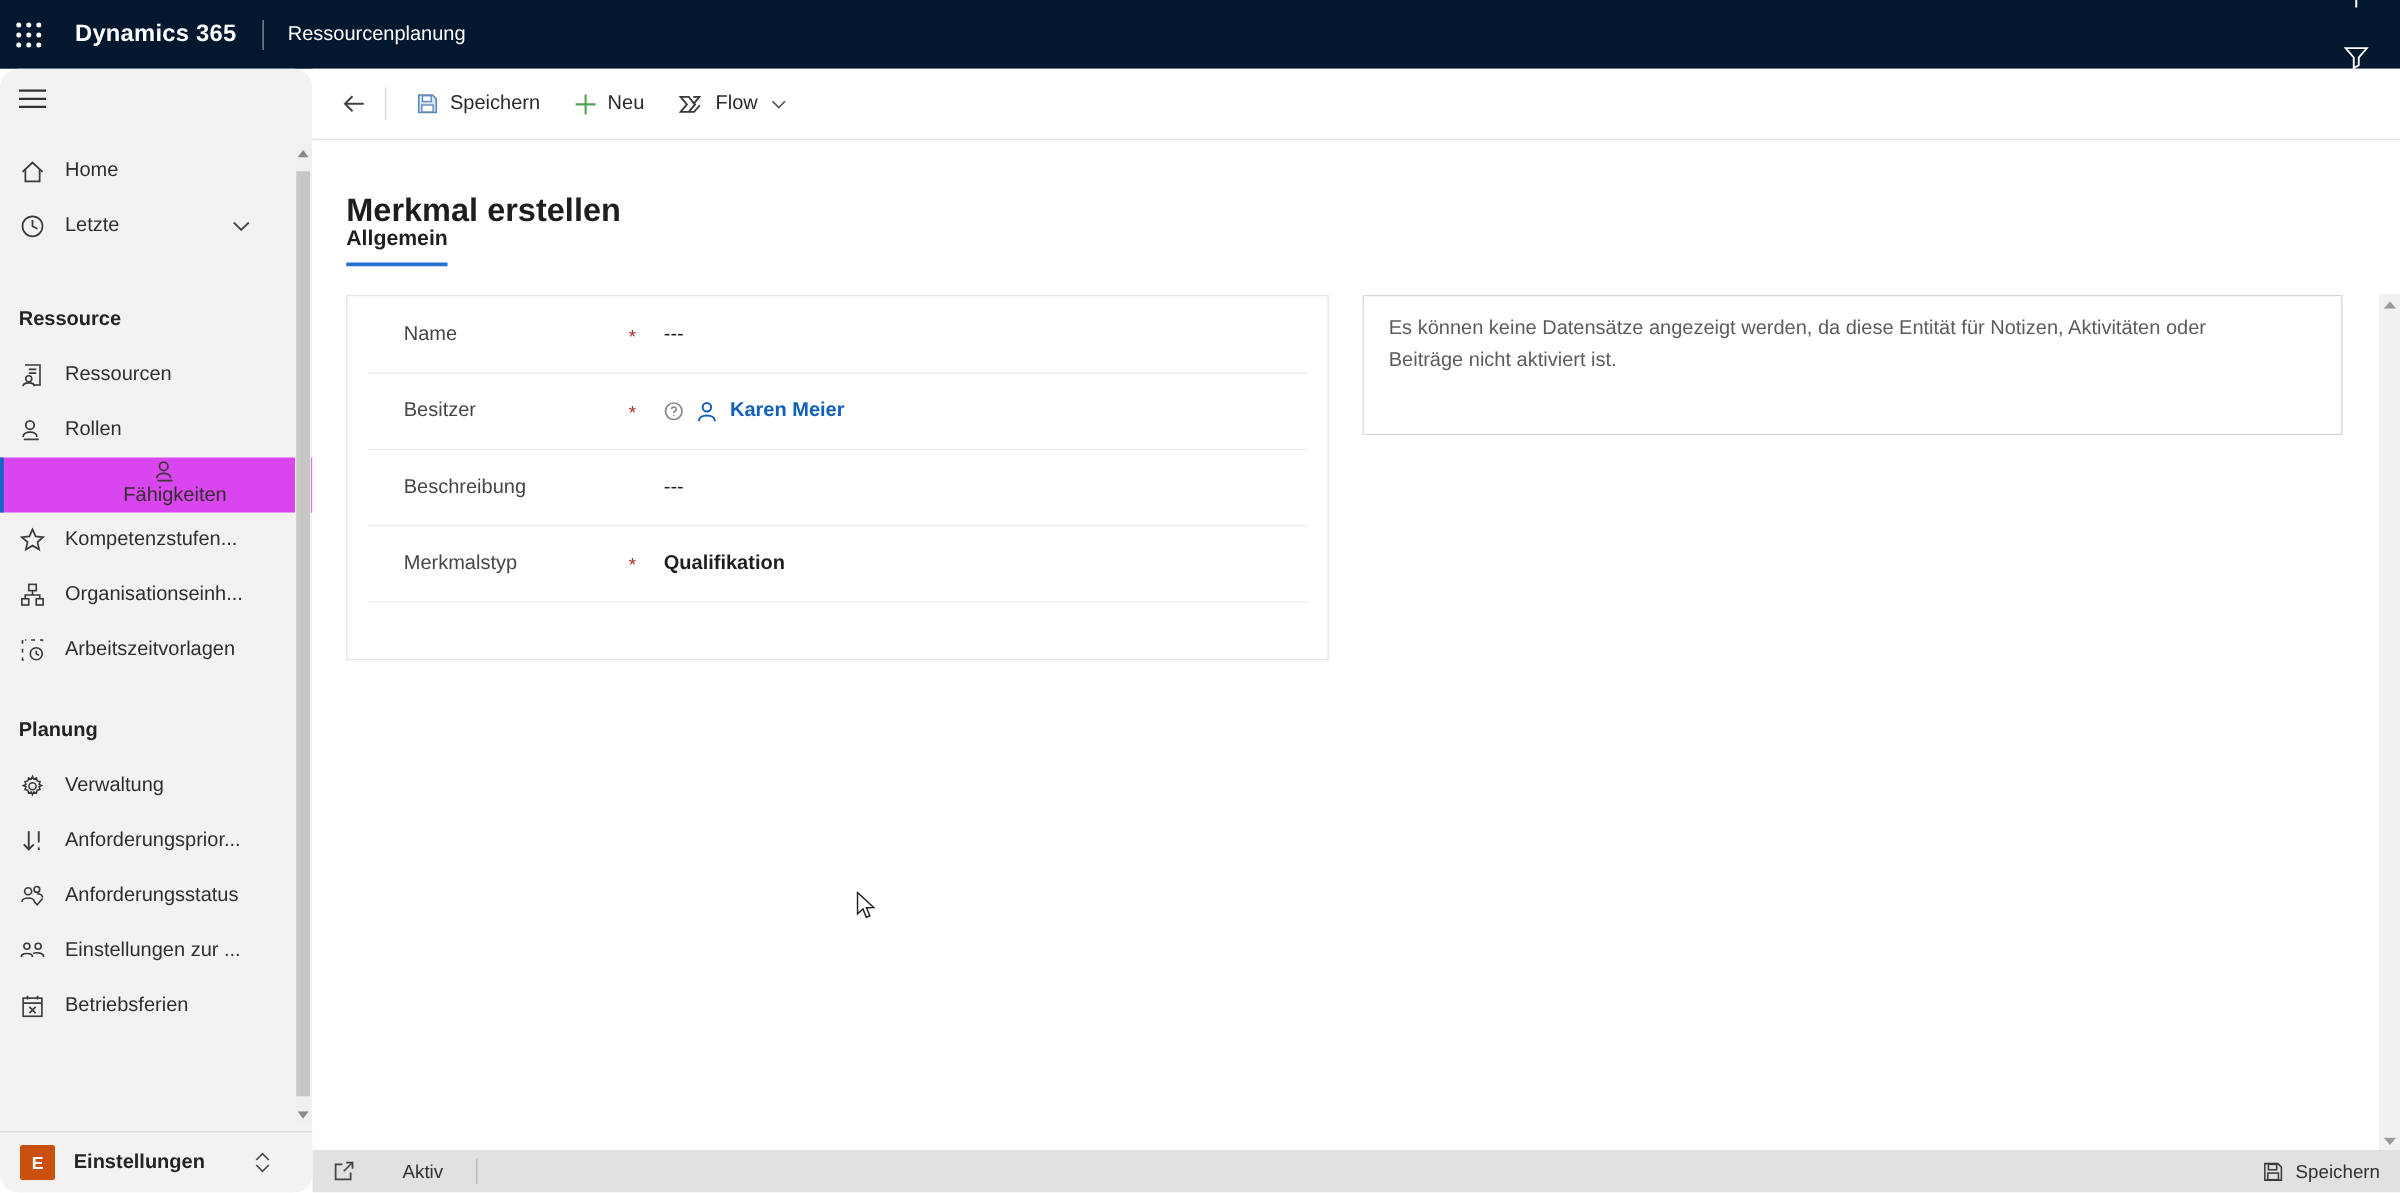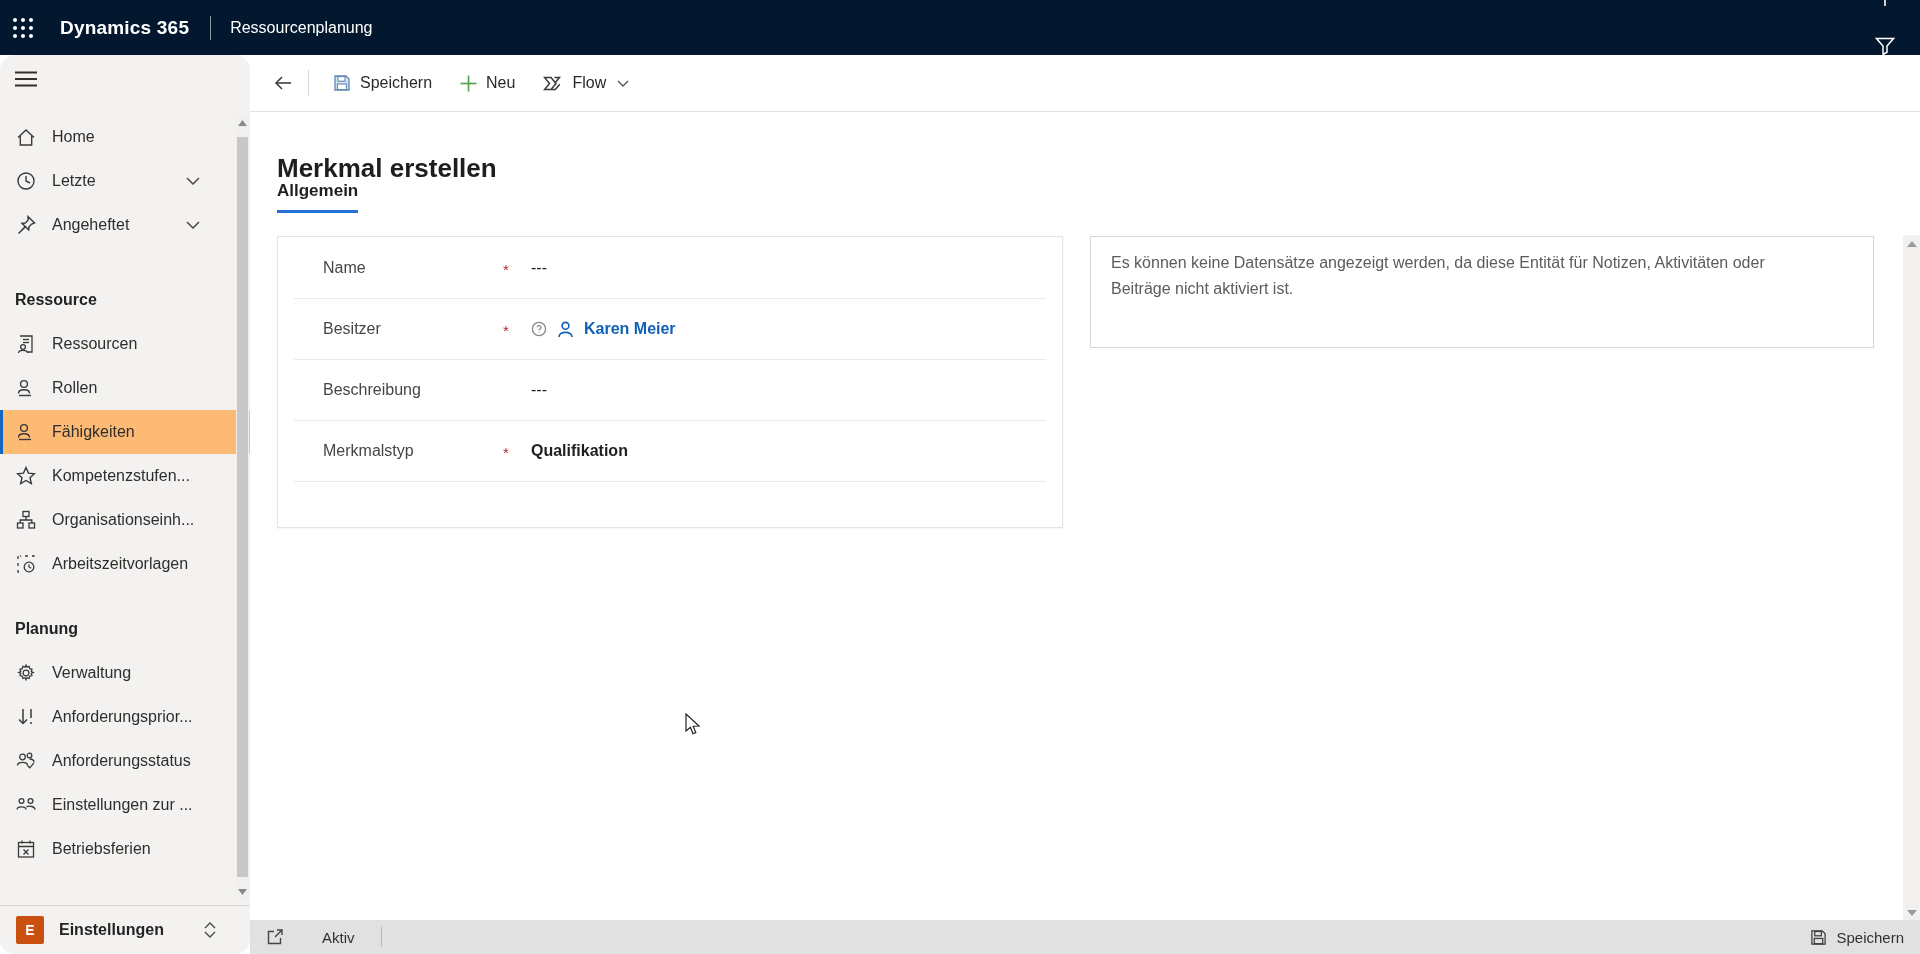--- a/index.html
+++ b/index.html
@@ -19,21 +19,21 @@
   
   .layout { display:flex; height:899px; }
 
   
   .sidebar { width:250px; background:#f3f2f1; position:relative; flex:none; overflow:hidden;border-radius:15px; }
   .hamburger { padding:16px 0 0 15px; height:44px; cursor:pointer; }
   .nav-list { padding-top:0; }
   .nav-item { height:44px; display:flex; align-items:center; padding-left:15px; cursor:pointer; color:#2f2e2d; }
   .nav-item .nicon { width:22px; height:22px; flex:none; display:flex; align-items:center; justify-content:center; color:#3b3a39; }
   .nav-item .nlabel { margin-left:15px; font-size:16px; white-space:nowrap; }
-  .nav-item.selected { background:#fdba74; border-left:3px solid #1267c1; padding-left:12px; }
+  .nav-item.selected { background:#d946ef; border-left:3px solid #1267c1; padding-left:12px;flex-direction:column; }
   .nav-chevron { margin-left:auto; margin-right:50px; color:#4a4947; }
   .nav-header { height:45px; display:flex; align-items:center; padding-left:15px; font-size:16px; font-weight:bold; color:#242322; }
   .spacer30 { height:30px; } .spacer20 { height:20px; } .spacer16 { height:16px; }
 
   .side-scroll { position:absolute; top:60px; right:1px; width:13px; height:785px; background:#f1f0ef; }
   .side-scroll .arr { position:absolute; left:0; width:13px; height:16px; display:flex; align-items:center; justify-content:center; color:#8a8a8a; cursor:pointer; }
   .side-scroll .thumb { position:absolute; left:1px; width:11px; top:22px; height:740px; background:#c8c7c6; cursor:pointer; }
 
   .side-footer { position:absolute; bottom:0; left:0; right:0; height:49px; background:#f3f2f1; border-top:1px solid #d8d7d6; display:flex; align-items:center; padding-left:16px; cursor:pointer; }
   .env-badge { width:28px; height:28px; background:#ca5010; border-radius:2px; color:#fff; font-size:14px; font-weight:bold; display:flex; align-items:center; justify-content:center; }
@@ -168,33 +168,20 @@
         <span class="nlabel">Home</span>
       </div>
       <div class="nav-item">
         <span class="nicon">
           <svg width="20" height="20" viewBox="0 0 20 20" fill="none" stroke="#3b3a39" stroke-width="1.4">
             <circle cx="10" cy="10" r="8"></circle>
               <polyline points="10,5 10,10 14,12"></polyline>
           </svg>
         </span>
         <span class="nlabel">Letzte</span>
-        <span class="nav-chevron">
-          <svg width="14" height="8" viewBox="0 0 14 8" fill="none" stroke="#4a4947" stroke-width="1.5">
-              <polyline points="1,1 7,7 13,1"></polyline>
-            </svg>
-        </span>
-      </div>
-      <div class="nav-item">
-        <span class="nicon">
-          <svg width="20" height="20" viewBox="0 0 20 20" fill="none" stroke="#3b3a39" stroke-width="1.4">
-            <path d="M12 1.5 l6.5 6.5 -2.8 1 -2.7 2.7 -.3 3.3 -3.4-3.4 -6.8 6.9 6.9-6.8 -3.4-3.4 3.3-.3 2.7-2.7 Z"></path>
-          </svg>
-        </span>
-        <span class="nlabel">Angeheftet</span>
         <span class="nav-chevron">
           <svg width="14" height="8" viewBox="0 0 14 8" fill="none" stroke="#4a4947" stroke-width="1.5">
               <polyline points="1,1 7,7 13,1"></polyline>
             </svg>
         </span>
       </div>
 
       <div class="spacer30"></div>
       <div class="nav-header">Ressource</div>
 

